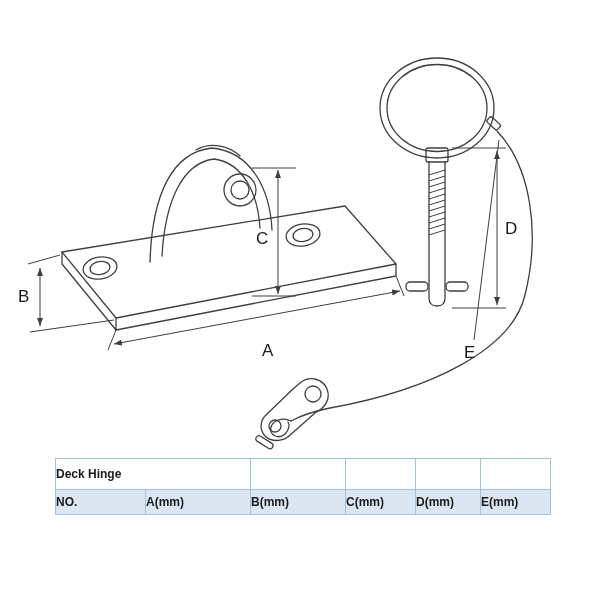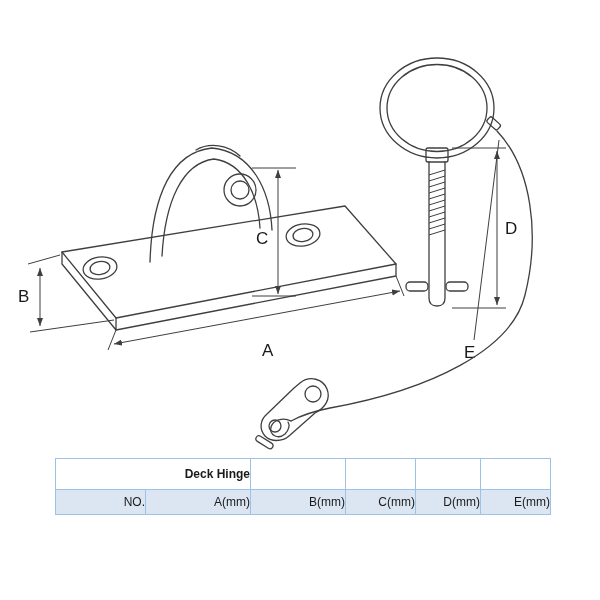--- a/index.html
+++ b/index.html
@@ -15,28 +15,28 @@
   }
   .stage{position:absolute;left:0;top:0;width:600px;height:455px;}
   svg .ln{stroke:var(--line-color);fill:none;stroke-width:1.3;stroke-linejoin:round;stroke-linecap:round;}
   svg .thin{stroke:var(--line-color);fill:none;stroke-width:1;}
   svg .dim-label{fill:var(--text-color);font-family:"Liberation Sans",sans-serif;font-size:17px;}
   svg .arrfill{fill:var(--line-color);}
   .spec-table-wrap{position:absolute;left:55px;top:458px;}
   table.spec{border-collapse:collapse;table-layout:fixed;width:495px;}
   table.spec td, table.spec th{
     border:1px solid var(--table-border);
-    font-size:12px;text-align:right;vertical-align:middle;
+    font-size:12px;text-align:left;vertical-align:middle;
     padding:0;height:26px;overflow:hidden;white-space:nowrap;
   }
   table.spec .title-row td{height:30px;}
   td.title-cell{
     text-align:left;padding-left:10px;font-size:15px;font-weight:600;
   }
-  table.spec th{background:var(--header-bg);font-weight:400;height:24px;}
+  table.spec th{background:var(--header-bg);font-weight:700;height:24px;}
   col.c1{width:90px;} col.c2{width:105px;} col.c3{width:95px;}
   col.c4{width:70px;} col.c5{width:65px;} col.c6{width:70px;}
 </style>
 </head>
 <body>
 
 <div class="stage">
   <svg width="600" height="455" viewBox="0 0 600 455">
     <defs>
       <marker id="arr" orient="auto-start-reverse" markerWidth="10" markerHeight="8" refX="8" refY="3">

